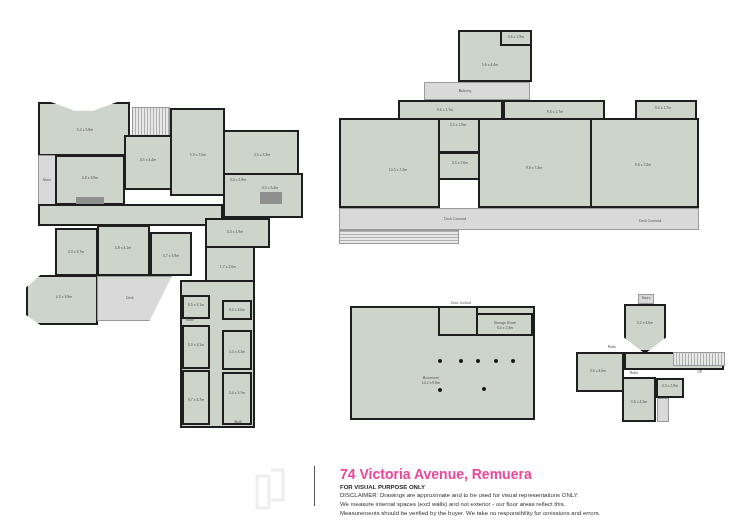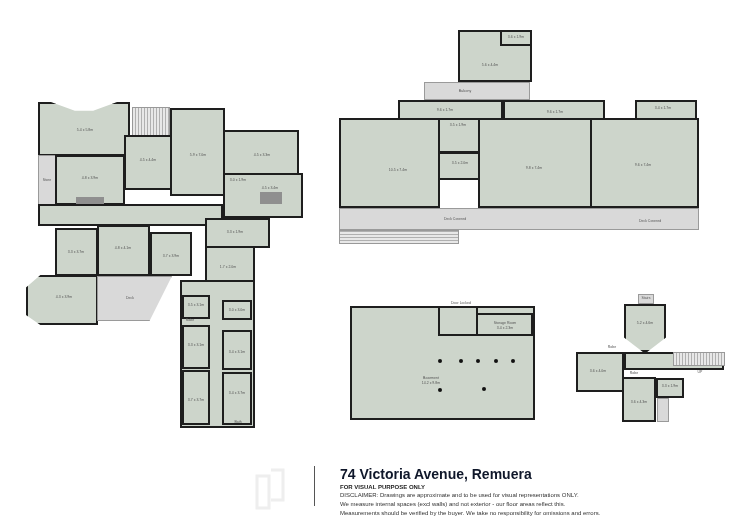--- a/index.html
+++ b/index.html
@@ -5,21 +5,21 @@
   html,body{margin:0;padding:0;background:#ffffff;}
   body{width:750px;height:530px;position:relative;overflow:hidden;font-family:"Liberation Sans",sans-serif;}
   .plan{position:absolute;}
   .room{position:absolute;background:#cdd5cb;box-sizing:border-box;border:2px solid #1e1e1e;}
   .room.ext{background:#d9d9d9;border:1px solid #9a9a9a;}
   .room.dark{background:#8f8f8f;border:none;}
   .lbl{position:absolute;font-size:3.5px;color:#555;white-space:nowrap;transform:translate(-50%,-50%);}
   .col{position:absolute;width:4px;height:4px;border-radius:50%;background:#111;}
   .stairs{position:absolute;background:repeating-linear-gradient(90deg,#e8e8e8 0 2px,#b0b0b0 2px 3px);border:1px solid #999;}
   .stairsH{position:absolute;background:repeating-linear-gradient(0deg,#e8e8e8 0 2px,#b0b0b0 2px 3px);border:1px solid #999;}
-  .footer-title{position:absolute;left:340px;top:466px;font-size:14px;font-weight:bold;color:#0f172a;}
+  .footer-title{position:absolute;left:340px;top:466px;font-size:14px;font-weight:bold;color:#ec4899;}
   .footer-sub{position:absolute;left:340px;top:484px;font-size:6px;font-weight:bold;color:#222;}
   .footer-line{position:absolute;left:340px;font-size:6px;color:#333;}
   .vbar{position:absolute;left:314px;top:466px;width:1px;height:40px;background:#555;}
   .logo{position:absolute;left:255px;top:468px;width:30px;height:42px;}
 </style>
 </head>
 <body>
 
 <div class="plan">
 

